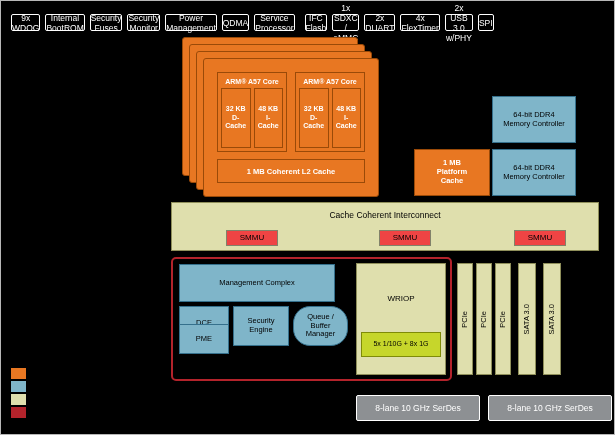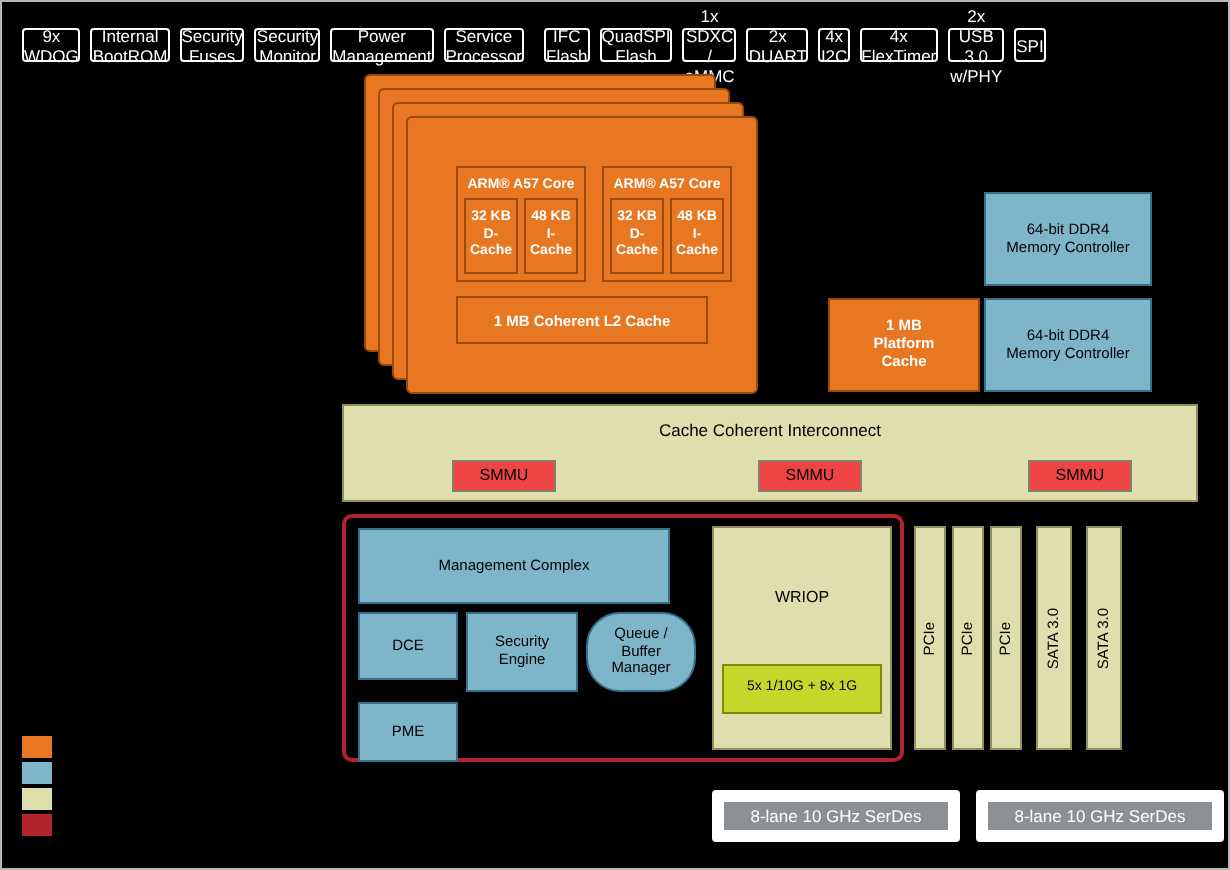--- a/index.html
+++ b/index.html
@@ -9,21 +9,21 @@
 
   
   .box{position:absolute;box-sizing:border-box;display:flex;align-items:center;
        justify-content:center;text-align:center;line-height:1.18;}
 
   
   .orange{background:#E87722;border:1px solid #9a4a08;color:#fff;}
   .blue{background:#7FB5C9;border:1px solid #35708c;color:#000;}
   .khaki{background:#DFDFAD;border:1px solid #8f8f5a;color:#000;}
   .lime{background:#C6D62B;border:1px solid #7f8b07;color:#000;}
-  .gray{background:#8D9093;border:6px solid #ffffff;color:#fff;border-radius:2px;}
+  .gray{background:#8D9093;border:1px solid #ffffff;color:#fff;border-radius:2px;}
 
   
   .sidebar{position:absolute;left:10px;top:13px;width:106px;display:flex;
            flex-direction:row;gap:5px;}
   .sbox{box-sizing:border-box;height:17px;border:1px solid #fff;border-radius:2px;
         background:#000;color:#fff;font-size:8.5px;display:flex;align-items:center;
         justify-content:center;text-align:center;}
   .sgap{height:8px;}
 
   
@@ -33,21 +33,21 @@
   .sw-blue{background:#7FB5C9;}
   .sw-khaki{background:#DFDFAD;}
   .sw-red{background:#B3232B;}
 
   
   .card{position:absolute;width:176px;height:139px;background:#E87722;
         border:1px solid #9a4a08;border-radius:3px;box-sizing:border-box;}
   .b1{left:181px;top:36px;}
   .b2{left:188px;top:43px;}
   .b3{left:195px;top:50px;}
-  .front{left:202px;top:57px;padding:24px;display:flex;flex-direction:column;}
+  .front{left:202px;top:57px;padding:13px;display:flex;flex-direction:column;}
   .cores{display:flex;gap:8px;flex:1;}
   .core{flex:1;border:1px solid #9a4a08;display:flex;flex-direction:column;padding:3px;box-sizing:border-box;}
   .core-label{color:#fff;font-size:7px;font-weight:bold;text-align:center;padding:2px 0 3px;}
   .caches{display:flex;gap:3px;flex:1;}
   .cache{flex:1;border:1px solid #9a4a08;color:#fff;font-size:7px;font-weight:bold;
          display:flex;align-items:center;justify-content:center;text-align:center;
          padding:2px;line-height:1.2;box-sizing:border-box;}
   .l2{margin-top:7px;height:22px;border:1px solid #9a4a08;color:#fff;font-size:7.5px;
       font-weight:bold;display:flex;align-items:center;justify-content:center;flex:none;}
 
@@ -64,21 +64,21 @@
         align-items:center;justify-content:center;box-sizing:border-box;}
   .sm1{left:54px;} .sm2{left:207px;} .sm3{left:342px;}
 
   
   .redregion{position:absolute;left:170px;top:256px;width:281px;height:124px;
              border:2px solid #B3232B;border-radius:5px;box-sizing:border-box;}
   .mc{left:178px;top:263px;width:156px;height:38px;font-size:7.5px;}
   .dce{left:178px;top:305px;width:50px;height:34px;font-size:7.5px;}
   .se{left:232px;top:305px;width:56px;height:40px;font-size:7.5px;}
   .qbm{left:292px;top:305px;width:55px;height:40px;font-size:7.5px;border-radius:17px;}
-  .pme{left:178px;top:350px;width:50px;height:30px;font-size:7.5px;}
+  .pme{left:178px;top:323px;width:50px;height:30px;font-size:7.5px;}
   .wriop{left:355px;top:262px;width:90px;height:112px;display:block;}
   .wriop-label{position:absolute;top:30px;left:0;width:100%;font-size:8px;color:#000;}
   .eth{left:4px;top:68px;width:80px;height:25px;font-size:7px;}
 
   
   .vio{top:262px;width:16px;height:112px;}
   .p1{left:456px;} .p2{left:475px;} .p3{left:494px;}
   .sata{width:18px;}
   .st1{left:517px;} .st2{left:542px;}
   .vert{writing-mode:vertical-rl;transform:rotate(180deg);font-size:7.5px;color:#000;}
@@ -97,27 +97,26 @@
 <body>
 
 <div class="canvas">
 
   <div class="sidebar">
     <div class="sbox">9x WDOG</div>
     <div class="sbox">Internal BootROM</div>
     <div class="sbox">Security Fuses</div>
     <div class="sbox">Security Monitor</div>
     <div class="sbox">Power Management</div>
+    <div class="sbox">QDMA</div>
     <div class="sbox">Service Processor</div>
     <div class="sgap"></div>
     <div class="sbox">IFC Flash</div>
-    <div class="sbox">QuadSPI Flash</div>
     <div class="sbox">1x SDXC / eMMC</div>
     <div class="sbox">2x DUART</div>
-    <div class="sbox">4x I2C</div>
     <div class="sbox">4x FlexTimer</div>
     <div class="sbox">2x USB 3.0 w/PHY</div>
     <div class="sbox">SPI</div>
   </div>
 
   <div class="legend">
     <div class="swatch sw-orange"></div>
     <div class="swatch sw-blue"></div>
     <div class="swatch sw-khaki"></div>
     <div class="swatch sw-red"></div>

